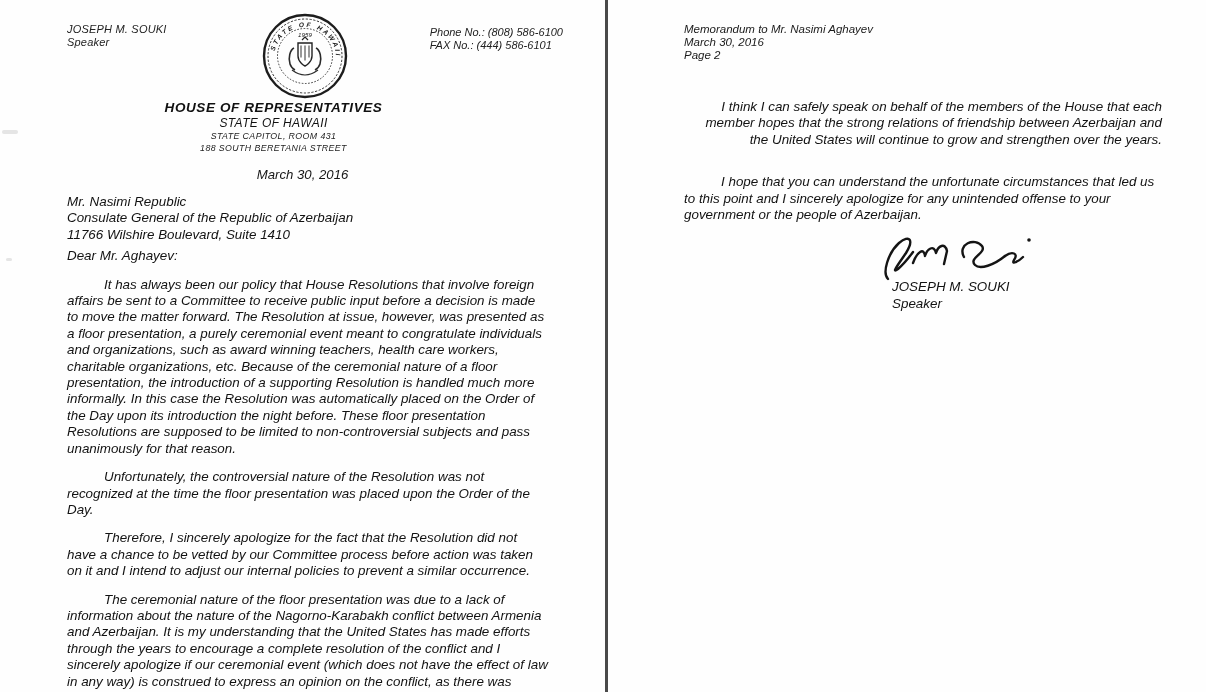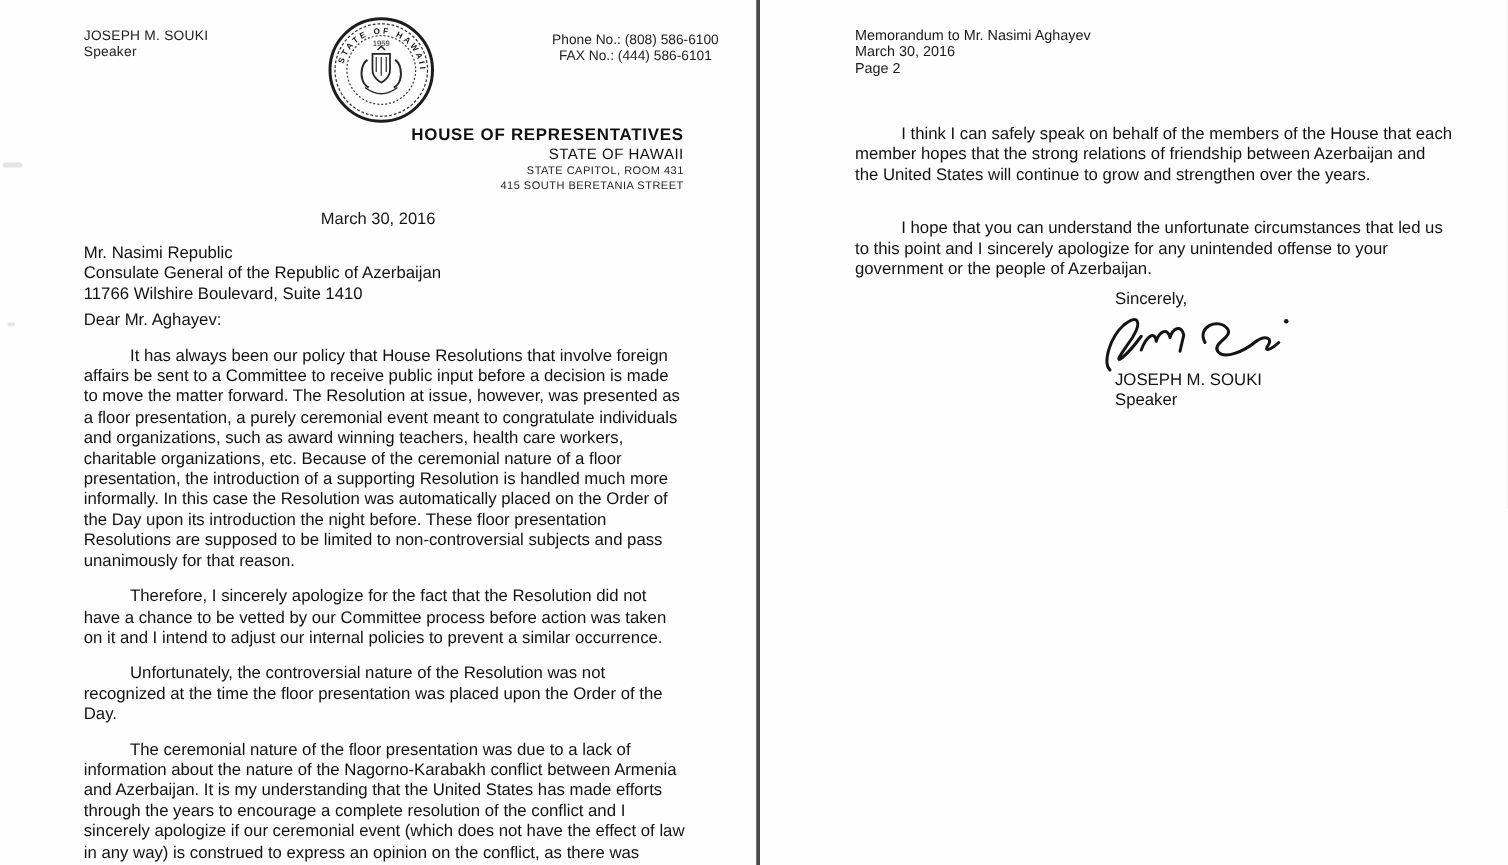--- a/index.html
+++ b/index.html
@@ -1,32 +1,32 @@
 <!DOCTYPE html>
 <html><head>
 <meta charset="utf-8">
 <style>
   * { margin:0; padding:0; box-sizing:border-box; }
   html,body { background:#e8e8e8; }
   .stage {
     position:relative; width:1206px; height:692px; margin:0 auto;
     background:#ffffff; overflow:hidden;
-    font-family:"Liberation Sans", sans-serif; color:#161616;
+    font-family:"Liberation Sans", sans-serif; color:#161616;font-style:italic;
     -webkit-font-smoothing:antialiased;
   }
   .page { position:absolute; top:0; height:692px; background:#fefefe; }
   .page-left  { left:0;   width:605px; }
   .page-right { left:608px; width:640px; }
   .divider { position:absolute; left:605px; top:0; width:3px; height:692px; background:#4a4a4a; }
 
   
   .official { position:absolute; left:67px; top:23px; font-size:11px; line-height:13px; letter-spacing:.2px; color:#222; }
-  .contact  { position:absolute; right:30px; top:26px; font-size:11px; line-height:13px; text-align:center; color:#222; }
+  .contact  { position:absolute; right:42px; top:26px; font-size:11px; line-height:13px; text-align:left; color:#222; }
   .seal     { position:absolute; left:261px; top:12px; width:88px; height:88px; }
-  .letterhead { position:absolute; left:0; top:100px; width:547px; text-align:right; color:#111; }
+  .letterhead { position:absolute; left:0; top:100px; width:547px; text-align:center; color:#111; }
   .lh1 { font-size:13.5px; font-weight:bold; letter-spacing:.6px; }
   .lh2 { font-size:12px; margin-top:1px; letter-spacing:.4px; }
   .lh-small { font-size:8.8px; line-height:10.6px; letter-spacing:.4px; margin-top:1px; color:#222; }
   .date { position:absolute; left:0; top:167px; width:605px; text-align:center; font-size:13.2px; }
 
   
   .body { font-size:13.4px; line-height:16.4px; color:#121212; }
   .body1 { position:absolute; left:67px; top:194px; width:482px; }
   .body2 { position:absolute; left:76px; top:99px;  width:478px; }
   .salutation { margin-top:5px; }
@@ -82,58 +82,57 @@
 
     <div class="contact">
       <div>Phone No.: (808) 586-6100</div>
       <div>FAX No.: (444) 586-6101</div>
     </div>
 
     <div class="letterhead">
       <div class="lh1">HOUSE OF REPRESENTATIVES</div>
       <div class="lh2">STATE OF HAWAII</div>
       <div class="lh-small">STATE CAPITOL, ROOM 431</div>
-      <div class="lh-small">415 SOUTH BERETANIA STREET</div>
+      <div class="lh-small">188 SOUTH BERETANIA STREET</div>
     </div>
 
     <div class="date">March 30, 2016</div>
 
     <div class="body body1">
       <div class="address">
         <div>Mr. Nasimi Republic</div>
         <div>Consulate General of the Republic of Azerbaijan</div>
         <div>11766 Wilshire Boulevard, Suite 1410</div>
       </div>
       <div class="salutation">Dear Mr. Aghayev:</div>
       <p class="para">It has always been our policy that House Resolutions that involve foreign affairs be sent to a Committee to receive public input before a decision is made to move the matter forward.  The Resolution at issue, however, was presented as a floor presentation, a purely ceremonial event meant to congratulate individuals and organizations, such as award winning teachers, health care workers, charitable organizations, etc.  Because of the ceremonial nature of a floor presentation, the introduction of a supporting Resolution is handled much more informally.  In this case the Resolution was automatically placed on the Order of the Day upon its introduction the night before.  These floor presentation Resolutions are supposed to be limited to non-controversial subjects and pass unanimously for that reason.</p>
+      <p class="para">Unfortunately, the controversial nature of the Resolution was not recognized at the time the floor presentation was placed upon the Order of the Day.</p>
       <p class="para">Therefore, I sincerely apologize for the fact that the Resolution did not have a chance to be vetted by our Committee process before action was taken on it and I intend to adjust our internal policies to prevent a similar occurrence.</p>
-      <p class="para">Unfortunately, the controversial nature of the Resolution was not recognized at the time the floor presentation was placed upon the Order of the Day.</p>
       <p class="para">The ceremonial nature of the floor presentation was due to a lack of information about the nature of the Nagorno-Karabakh conflict between Armenia and Azerbaijan.  It is my understanding that the United States has made efforts through the years to encourage a complete resolution of the conflict and I sincerely apologize if our ceremonial event (which does not have the effect of law in any way) is construed to express an opinion on the conflict, as there was simply no information gathered by the House sufficient to make an informed opinion.</p>
     </div>
 
     <div class="artifact a1"></div>
     <div class="artifact a2"></div>
   </div>
 
   <div class="divider"></div>
 
   <div class="page page-right">
 
     <div class="memo-header">
       <div>Memorandum to Mr. Nasimi Aghayev</div>
       <div>March 30, 2016</div>
       <div>Page 2</div>
     </div>
 
     <div class="body body2">
-      <p class="para" style="margin-top:0;">I think I can safely speak on behalf of the members of the House that each member hopes that the strong relations of friendship between Azerbaijan and the United States will continue to grow and strengthen over the years.</p>
+      <p class="para" style="margin-top:0;text-align:right;">I think I can safely speak on behalf of the members of the House that each member hopes that the strong relations of friendship between Azerbaijan and the United States will continue to grow and strengthen over the years.</p>
       <p class="para tight">I hope that you can understand the unfortunate circumstances that led us to this point and I sincerely apologize for any unintended offense to your government or the people of Azerbaijan.</p>
 
       <div class="sig-block">
-        <div>Sincerely,</div>
         <svg class="signature-svg" width="160" height="56" viewBox="0 0 160 56">
           <g fill="none" stroke="#141414" stroke-width="2.4" stroke-linecap="round" stroke-linejoin="round">
             <path d="M8 50 C 2 44 8 24 19 14 C 30 5 34 11 26 24 C 20 33 10 46 18 40 C 25 34 30 27 33 23"></path>
             <path d="M33 34 C 37 23 44 18 45 27 C 47 20 54 15 56 24 C 58 17 65 13 67 22 L 64 35"></path>
             <path d="M84 28 C 77 15 95 8 102 17 C 107 24 88 29 95 36 C 100 41 114 36 125 27"></path>
             <path d="M125 27 C 132 22 139 24 134 31 C 131 36 138 33 143 28"></path>
             <circle cx="149" cy="11" r="1.8" fill="#141414" stroke="none"></circle>
           </g>
         </svg>
         <div class="signer-name">JOSEPH M. SOUKI</div>

